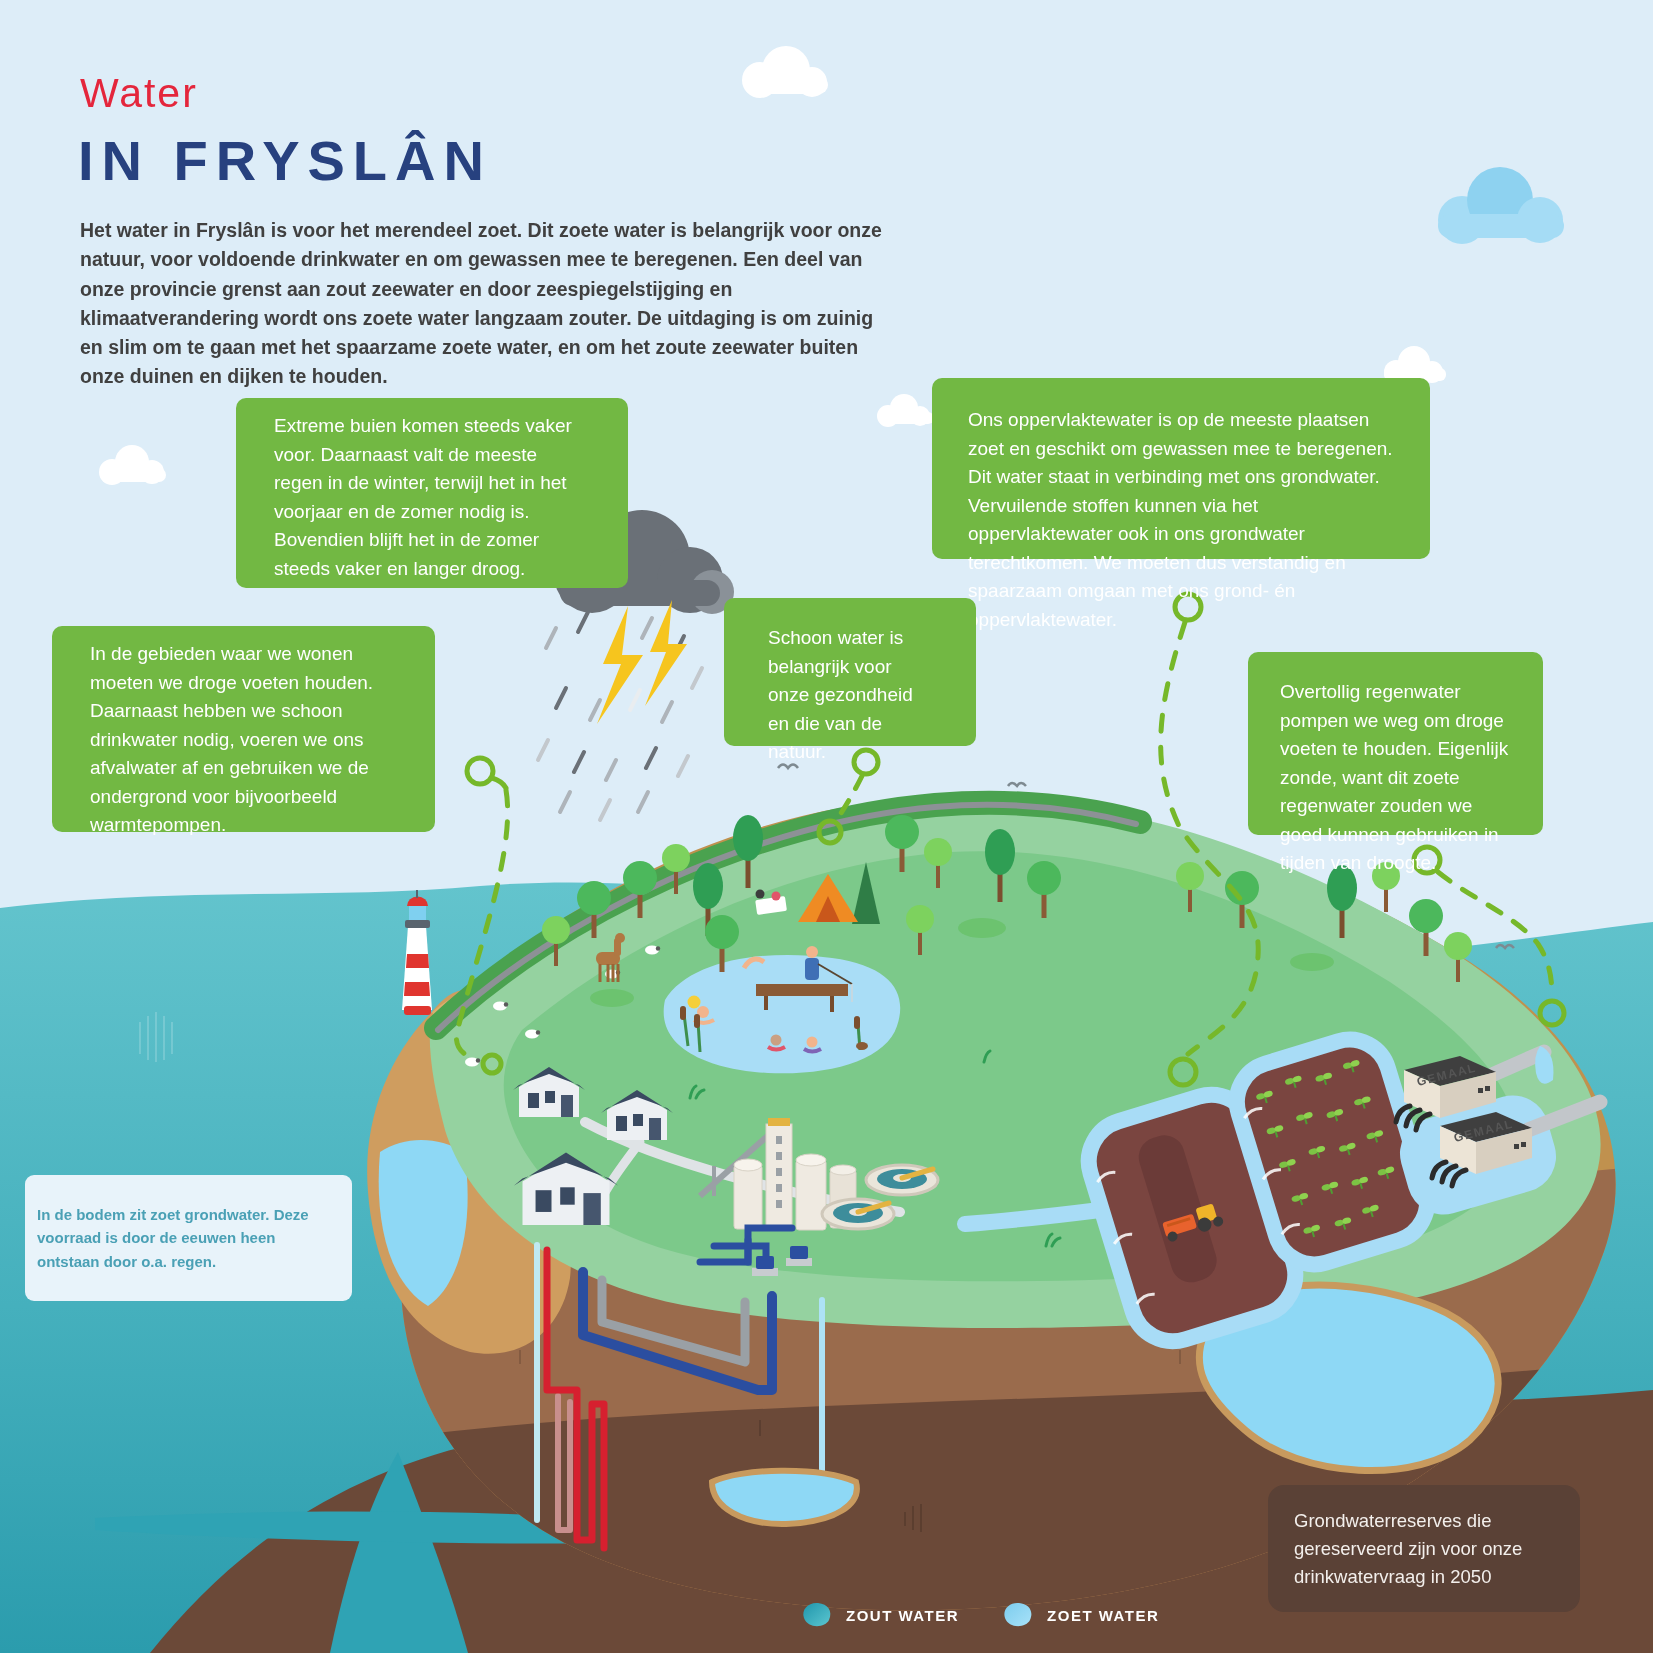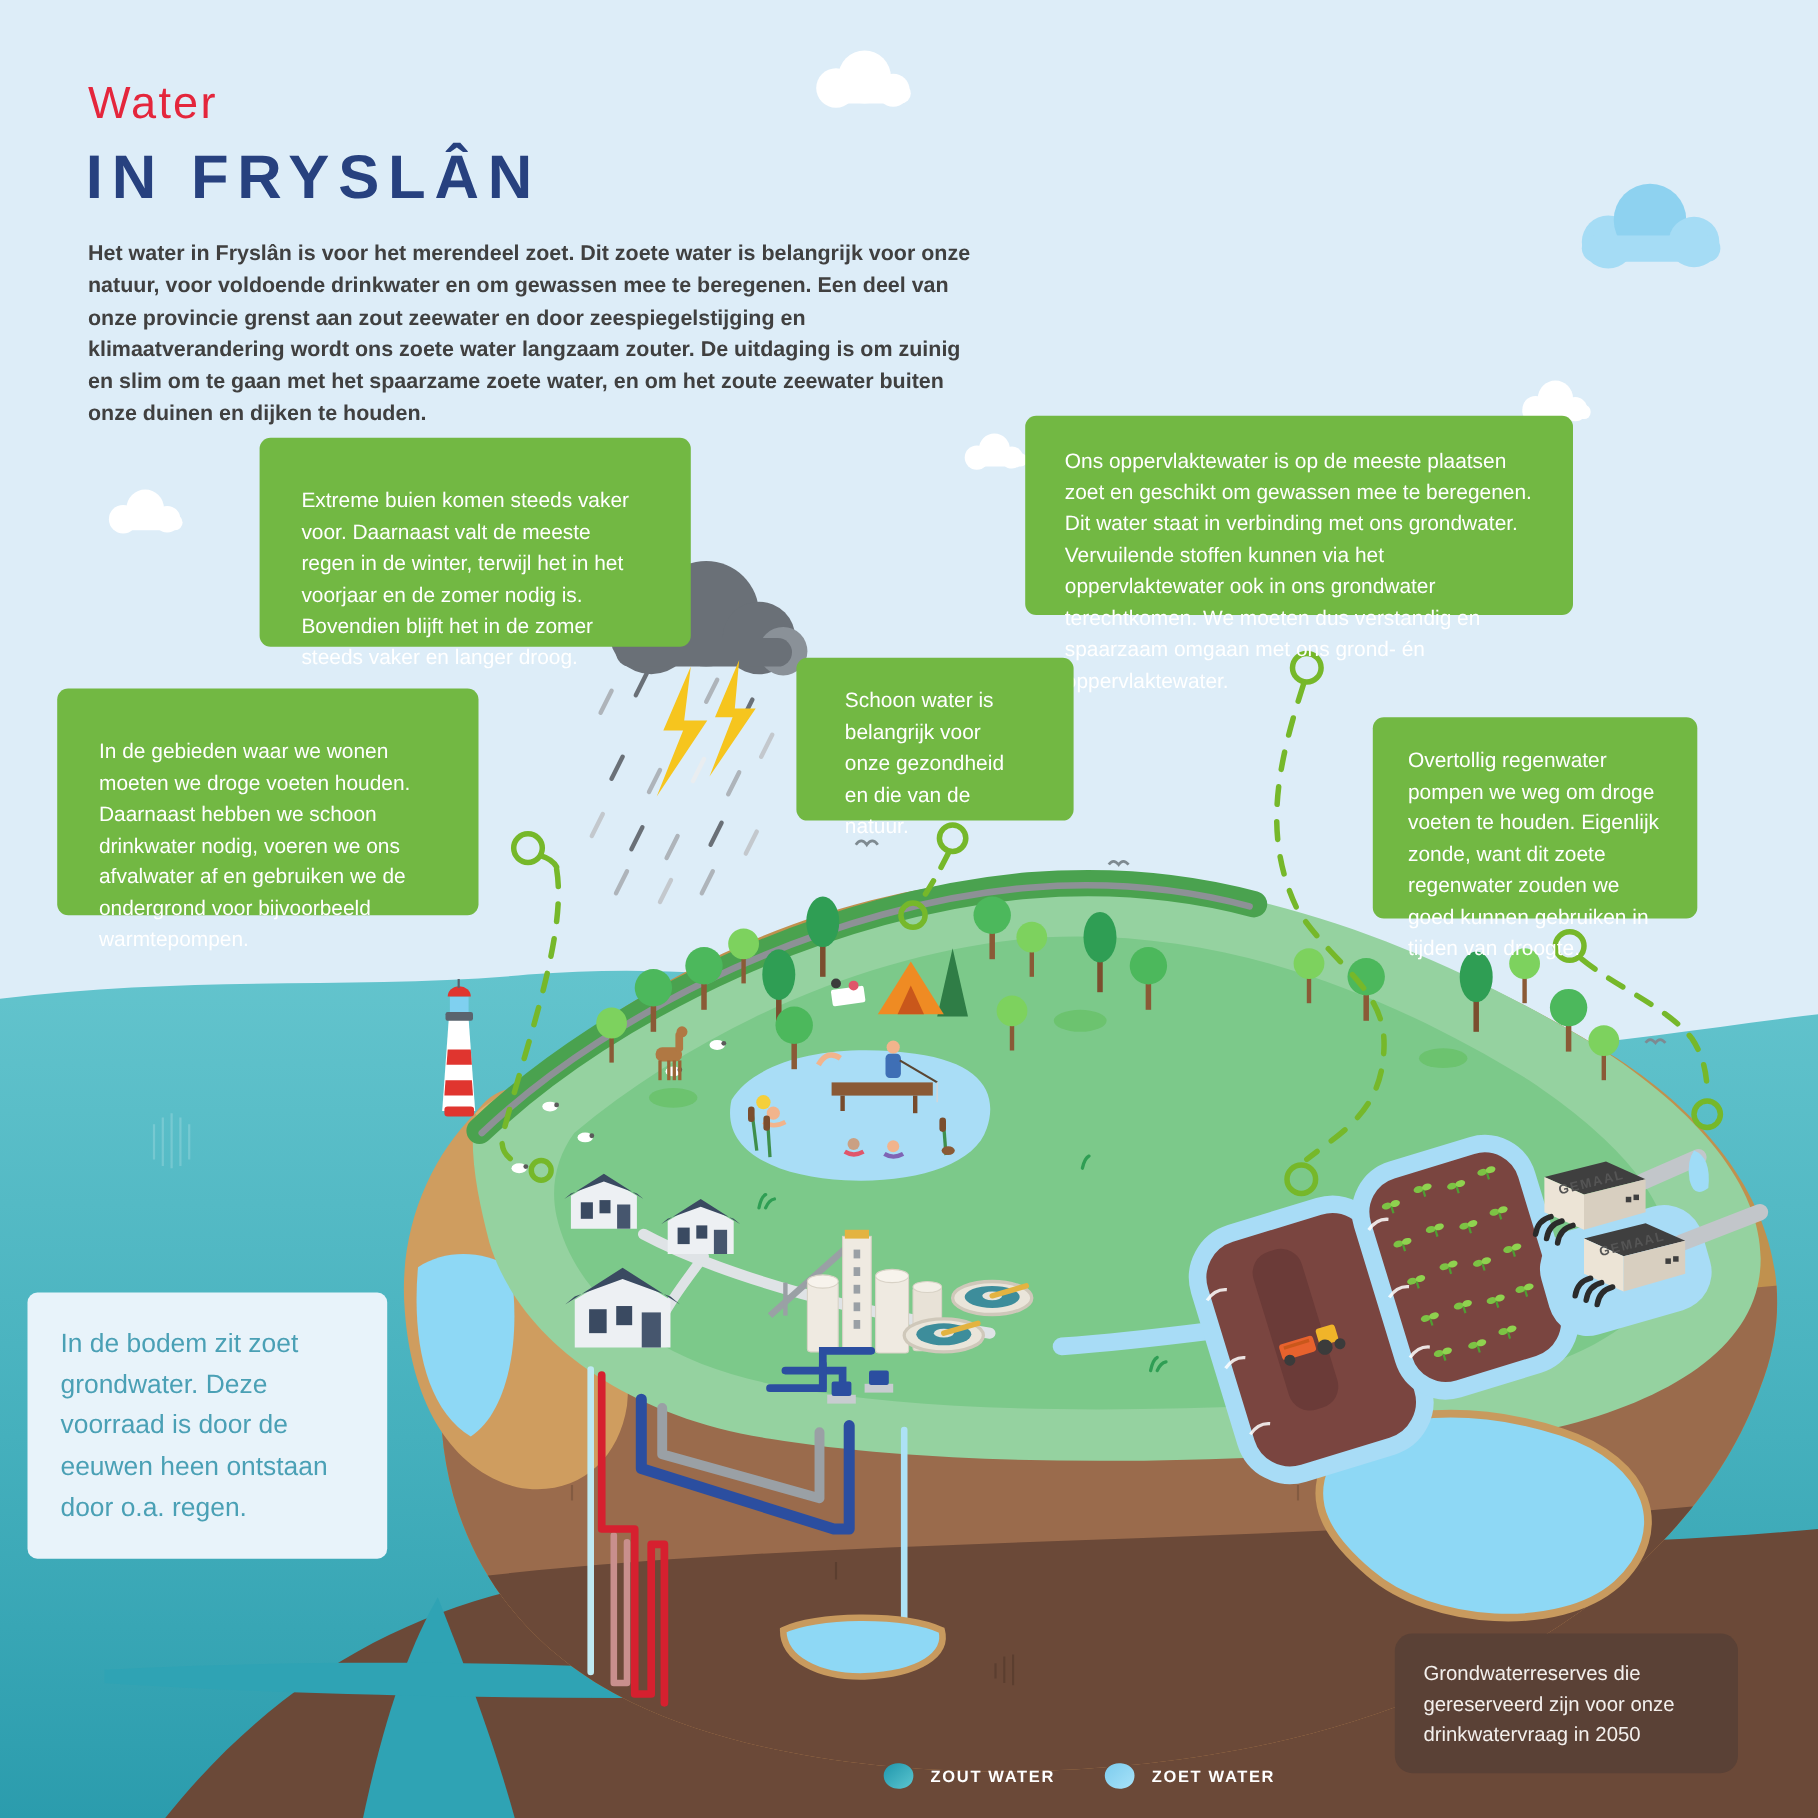--- a/index.html
+++ b/index.html
@@ -15,30 +15,30 @@
   }
   .title-main{
     left:78px;top:128px;font-size:56px;font-weight:bold;color:#27417f;letter-spacing:8px;
   }
   .intro{
     left:80px;top:216px;width:812px;font-size:19.5px;line-height:1.5;
     color:#404040;font-weight:bold;
   }
   .callout{
     background:#72b843;color:#ffffff;border-radius:10px;
-    padding:44px 38px;font-size:19px;line-height:1.5;box-sizing:border-box;
+    padding:14px 38px;font-size:19px;line-height:1.5;box-sizing:border-box;
   }
   .callout.c1{left:236px;top:398px;width:392px;height:190px;}
   .callout.c2{left:932px;top:378px;width:498px;height:181px;padding:28px 36px;}
   .callout.c3{left:52px;top:626px;width:383px;height:206px;}
   .callout.c4{left:724px;top:598px;width:252px;height:148px;padding:26px 44px;}
   .callout.c5{left:1248px;top:652px;width:295px;height:183px;padding:26px 32px;}
   .infobox{
     background:#e8f3fa;color:#4aa0b5;border-radius:9px;
-    padding:28px 30px;font-size:24px;line-height:1.55;box-sizing:border-box;
+    padding:28px 12px;font-size:15px;line-height:1.55;box-sizing:border-box;font-weight:bold;
   }
   .infobox.i1{left:25px;top:1175px;width:327px;}
   .infobox.i2{left:77px;top:1440px;width:295px;}
   .reservebox{
     left:1268px;top:1485px;width:312px;background:#5a4136;color:#f3efec;
     border-radius:16px;padding:22px 26px;font-size:18.5px;line-height:1.5;box-sizing:border-box;
   }
   .legend{
     left:800px;top:1600px;display:flex;align-items:center;gap:18px;
   }

